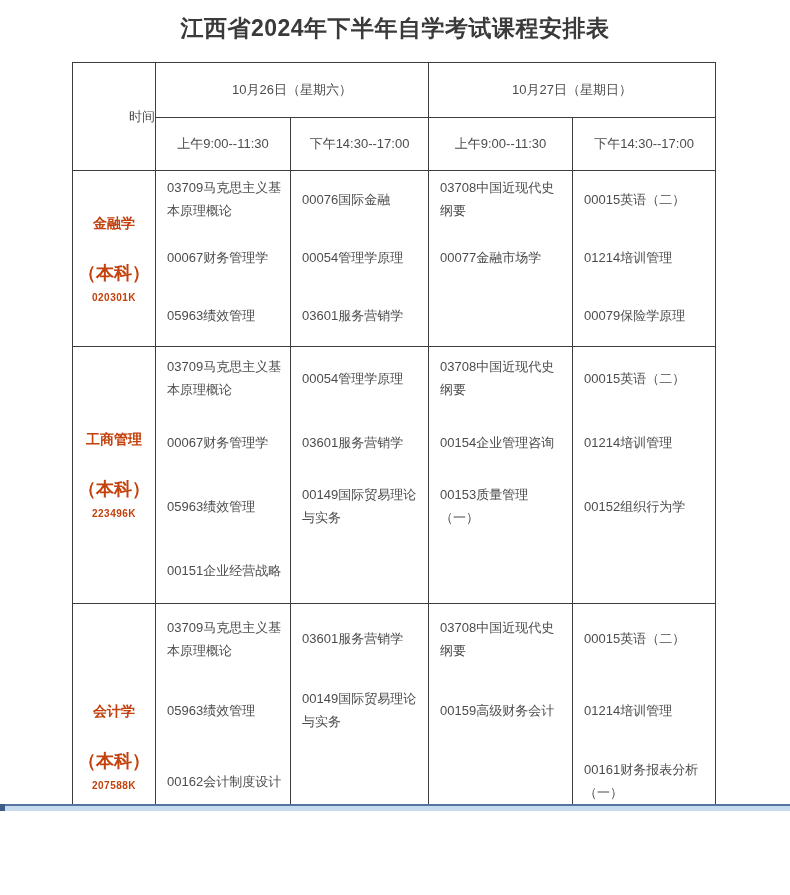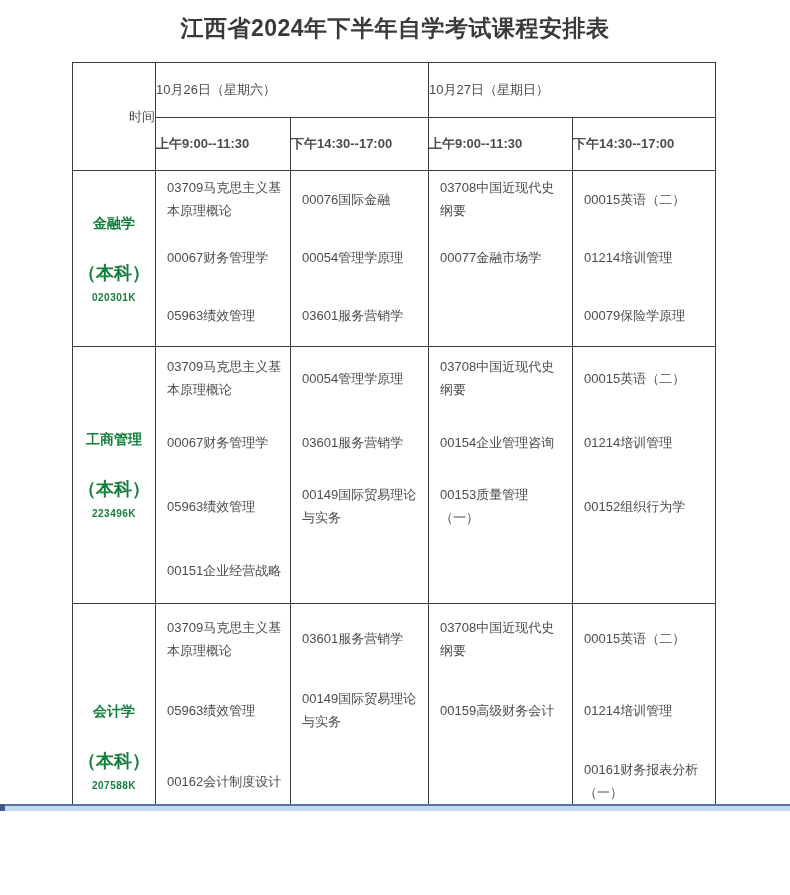--- a/index.html
+++ b/index.html
@@ -27,29 +27,29 @@
     table-layout:fixed;
     width:643px;
   }
   table.schedule td{
     border:1px solid #3d3d3d;
     padding:0;
     color:#4c4c4c;
     font-size:13px;
   }
   tr.hrow1{height:55px;}
-  tr.hrow2{height:53px;font-weight:bold;}
-  td.hcell{text-align:left;vertical-align:middle;}
+  tr.hrow2{height:53px;}
+  td.hcell{text-align:center;vertical-align:middle;}
   td.time-cell{text-align:right;vertical-align:middle;}
   
   td.major-cell{vertical-align:middle;}
   .major-wrap{
     display:flex;flex-direction:column;
     justify-content:center;align-items:center;
-    text-align:center;font-weight:bold;color:#15803d;
+    text-align:center;font-weight:bold;color:#c2410c;
   }
   .major-name{font-size:14px;margin-bottom:28px;}
   .major-level{font-size:18px;margin-bottom:7px;}
   .major-code{font-size:10px;letter-spacing:0.5px;}
   
   td.course-cell{vertical-align:top;}
   .cell{display:flex;flex-direction:column;width:100%;}
   tr.r0 .cell{height:175px;}
   tr.r1 .cell{height:256px;}
   tr.r2 .cell{height:285px;}

